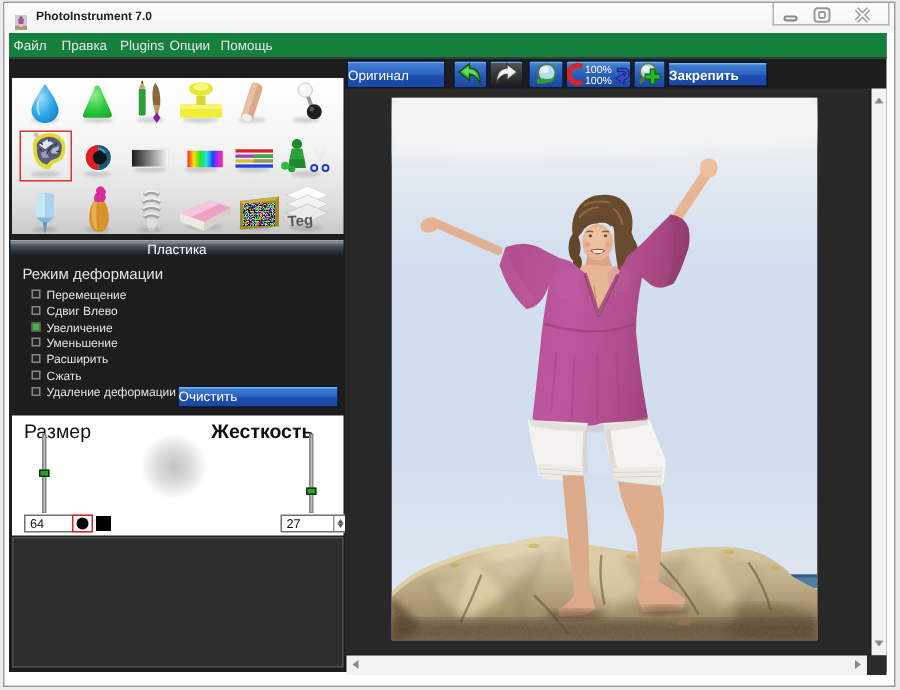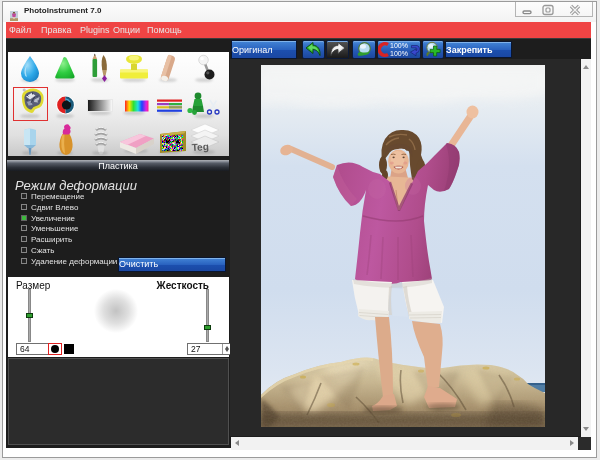--- a/index.html
+++ b/index.html
@@ -6,35 +6,35 @@
   *{box-sizing:border-box;}
   body{font-family:"Liberation Sans",sans-serif;}
   .abs{position:absolute;}
   #win{position:absolute;left:0;top:0;width:600px;height:460px;background:#ececec;}
   #frame{position:absolute;left:2px;top:1px;width:595px;height:457px;border:1px solid #9b9b9b;background:#fff;}
   #titlebar{position:absolute;left:3px;top:2px;width:593px;height:20px;background:linear-gradient(180deg,#fdfdfd,#f3f3f3);}
   #title{position:absolute;left:24px;top:6px;font-size:8px;font-weight:bold;color:#222;}
   #winbtns{position:absolute;left:515px;top:2px;width:78px;height:15px;border:1px solid #b4b4b4;border-top:none;}
   #appbg{position:absolute;left:6px;top:22px;width:585px;height:426px;background:#1d1d1d;}
   
-  #menubar{position:absolute;left:6px;top:22px;width:585px;height:17px;background:#ef4444;border-bottom:1px solid #3a3a3a;}
+  #menubar{position:absolute;left:6px;top:22px;width:585px;height:17px;background:#15803d;border-bottom:1px solid #3a3a3a;}
   .mi{position:absolute;top:3px;font-size:9px;color:#e6e6e6;}
   
   .hdr{position:absolute;left:7px;width:222px;height:11px;background:linear-gradient(180deg,#989da6 0%,#565c66 22%,#2c3038 65%,#191c21 100%);color:#fff;font-size:9px;text-align:center;line-height:11px;border-top:1px solid #a2a6ac;}
   #toolpanel{position:absolute;left:8px;top:52px;width:221px;height:104px;background:linear-gradient(180deg,#ffffff 0%,#f4f4f4 45%,#e0e0e0 80%,#c9c9c9 100%);}
   #selrect{position:absolute;left:13px;top:87px;width:35px;height:34px;border:1px solid #e03131;}
   
-  .lbl{position:absolute;font-size:13px;color:#e2e2e2;font-style:italic;}
+  .lbl{position:absolute;font-size:10px;color:#e2e2e2;}
   .cb{position:absolute;left:21px;width:6px;height:6px;background:#242424;border:1px solid #858585;}
   .cb.on{background:#3db83d;border-color:#636363;}
   .cblbl{position:absolute;left:31px;font-size:8px;color:#e2e2e2;}
   .bluebtn{position:absolute;background:linear-gradient(180deg,#559ae2 0%,#3f7fd2 8%,#2a63c0 50%,#1c4fae 55%,#1a47a2 100%);border:1px solid #0a1630;box-shadow:inset 0 1px 0 #7fb2ea;color:#fff;font-size:9px;}
   
   #sliderpanel{position:absolute;left:8px;top:277px;width:221px;height:80px;background:#fff;}
-  .blk{font-size:10px;color:#111;position:absolute;}
+  .blk{font-size:13px;color:#111;position:absolute;}
   .vtrack{position:absolute;width:3px;background:linear-gradient(90deg,#777,#ddd);border:1px solid #888;}
   .vthumb{position:absolute;width:7px;height:5px;background:#2f9e2f;border:1px solid #0c3c0c;}
   .spin{position:absolute;width:45px;height:12px;background:#fff;border:1px solid #707070;font-size:8.5px;color:#111;}
   .sparr{position:absolute;right:0;top:0;width:9px;height:10px;border-left:1px solid #9a9a9a;}
   .sparr:before{content:"";position:absolute;left:2px;top:2px;width:0;height:0;border-left:2px solid transparent;border-right:2px solid transparent;border-bottom:3px solid #555;}
   .sparr:after{content:"";position:absolute;left:2px;bottom:2px;width:0;height:0;border-left:2px solid transparent;border-right:2px solid transparent;border-top:3px solid #555;}
   .sbarr{position:absolute;width:0;height:0;}
   #grypanel{position:absolute;left:8px;top:358px;width:221px;height:87px;background:#2c2c2c;border:1px solid #505050;}
   
   .dkbtn{position:absolute;top:40px;height:19px;background:linear-gradient(180deg,#5294dc 0%,#3a77cc 18%,#2558b4 60%,#1c479e 100%);border:1px solid #0d1b3a;border-radius:2px;box-shadow:inset 0 1px 0 #77aae6;}

